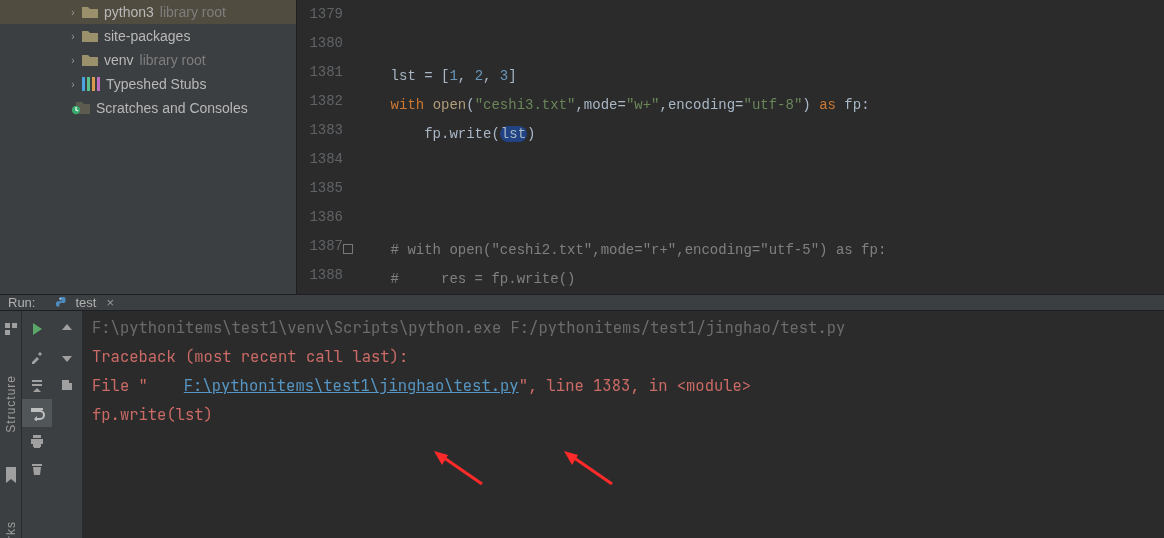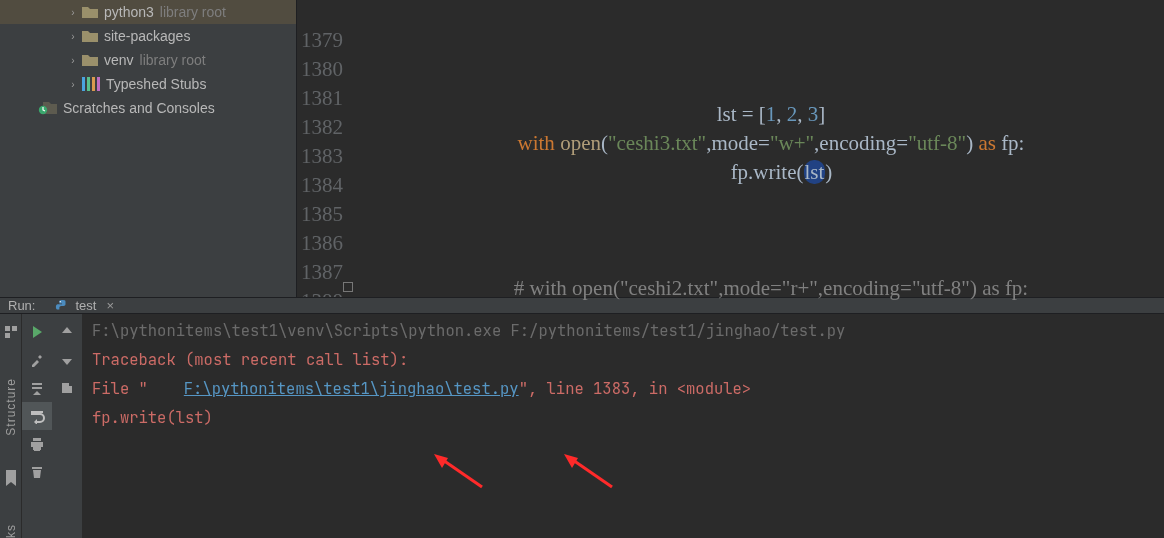--- a/index.html
+++ b/index.html
@@ -15,24 +15,24 @@
   .tree-inner { padding-top: 0; }
   .tree-row { display:flex; align-items:center; height:24px; white-space:nowrap; }
   .tree-row .arrow { width:18px; text-align:center; color:#9a9a9a; font-size:10px; }
   .tree-row .fold { width:16px; height:14px; margin-right:6px; display:inline-block; }
   .dim { color:#7e7e7e; margin-left:6px; }
   .tree-row .lbl { color:#b8b8b8; }
   .ts-icon { display:inline-flex; gap:2px; margin-right:6px;}
   .ts-bar { width:3px; height:14px; }
   .tree-row.highlight { background:#514c40; }
 
-  .editor { flex:1; background:#2b2b2b; font-family: Liberation Serif, serif; font-size:21px; line-height:29px; display:flex;margin-top:26px; }
+  .editor { flex:1; background:#2b2b2b; font-family: Liberation Mono, monospace; font-size:14px; line-height:29px; display:flex; }
   .lnums { width:60px; text-align:right; color:#606366; padding-right:14px; padding-top:0; user-select:none; }
   .lnums div { height:29px; }
-  .code { flex:1; color:#a9b7c6; padding-top:16px;text-align:center;}
+  .code { flex:1; color:#a9b7c6; padding-top:4px;}
   .code .row { height:29px; white-space:pre; }
   .kw { color:#cc7832; }
   .str { color:#6a8759; }
   .num { color:#6897bb; }
   .fn  { color:#b09d79; }
   .com { color:#808080; }
   .hl  { background:#214283; border-radius:10px; padding:0 1px;}
   .gut-mark { position:relative; }
   .gut-box { position:absolute; left:-14px; top:8px; width:10px; height:10px; border:1px solid #777; }
 
@@ -103,21 +103,21 @@
         <div class="tree-row" style="padding-left:64px">
           <span class="arrow">›</span>
           <span class="ts-icon">
             <span class="ts-bar" style="background:#4aa3df"></span>
             <span class="ts-bar" style="background:#58c08c"></span>
             <span class="ts-bar" style="background:#d99a4e"></span>
             <span class="ts-bar" style="background:#c06cc0"></span>
           </span>
           <span class="lbl">Typeshed Stubs</span>
         </div>
-        <div class="tree-row" style="padding-left:23px">
+        <div class="tree-row" style="padding-left:56px">
           <span class="arrow" style="visibility:hidden">›</span>
           <span class="scr-icon">
             <svg viewBox="0 0 16 14" style="position:absolute;left:0;top:0">
                 <path fill="#9a906b" d="M2 1h6l2 2h6v10H2z" opacity=".35"></path>
               </svg>
             <svg viewBox="0 0 10 10" style="position:absolute;left:-3px;top:4px;width:10px;height:10px">
                 <circle cx="5" cy="5" r="4.2" fill="#3aa76d"></circle>
                 <path d="M5 2v3l2 1" stroke="#fff" stroke-width="1.2" fill="none"></path>
               </svg>
           </span>
@@ -141,21 +141,21 @@
       </div>
       <div class="code">
         <div class="row"></div>
         <div class="row"></div>
         <div class="row"><span>    lst = [</span><span class="num">1</span><span>, </span><span class="num">2</span><span>, </span><span class="num">3</span><span>]</span></div>
         <div class="row"><span>    </span><span class="kw">with</span><span> </span><span class="fn">open</span><span>(</span><span class="str">"ceshi3.txt"</span><span>,mode=</span><span class="str">"w+"</span><span>,encoding=</span><span class="str">"utf-8"</span><span>) </span><span class="kw">as</span><span> fp:</span></div>
         <div class="row"><span>        fp.write(</span><span class="hl">lst</span><span>)</span></div>
         <div class="row"></div>
         <div class="row"></div>
         <div class="row"></div>
-        <div class="row gut-mark"><span class="gut-box"></span><span class="com">    # with open("ceshi2.txt",mode="r+",encoding="utf-8") as fp:</span></div>
+        <div class="row gut-mark"><span class="gut-box"></span><span class="com">    # with open("ceshi2.txt",mode="r+",encoding="utf-5") as fp:</span></div>
         <div class="row"><span class="com">    #     res = fp.write()</span></div>
       </div>
     </div>
   </div>
 
   <div class="run-header">
     <span>Run:</span>
     <div class="tab">
       <span class="pyicon">
         <svg viewBox="0 0 16 16">
@@ -232,21 +232,21 @@
         </div>
       <div class="tb">
           <svg viewBox="0 0 16 16">
             <path fill="#a0a0a0" d="M3 3h7v3h3v7H3zM10 3l3 3"></path>
           </svg>
         </div>
     </div>
 
     <div class="console">
       <div class="dimline">F:\pythonitems\test1\venv\Scripts\python.exe F:/pythonitems/test1/jinghao/test.py</div>
-      <div class="err">Traceback (most recent call list):</div>
+      <div class="err">Traceback (most recent call last):</div>
       <div class="err"><span>  File "</span><span class="lnk">F:\pythonitems\test1\jinghao\test.py</span><span>", line 1383, in &lt;module&gt;</span></div>
       <div class="err">    fp.write(lst)</div>
       <div></div>
 
       <svg class="arrow-ann" style="left:350px; top:138px;" width="60" height="40">
         <line x1="50" y1="35" x2="8" y2="6" stroke="#ff2a2a" stroke-width="3"></line>
         <polygon points="2,2 16,6 10,16" fill="#ff2a2a"></polygon>
       </svg>
       <svg class="arrow-ann" style="left:480px; top:138px;" width="60" height="40">
         <line x1="50" y1="35" x2="8" y2="6" stroke="#ff2a2a" stroke-width="3"></line>

